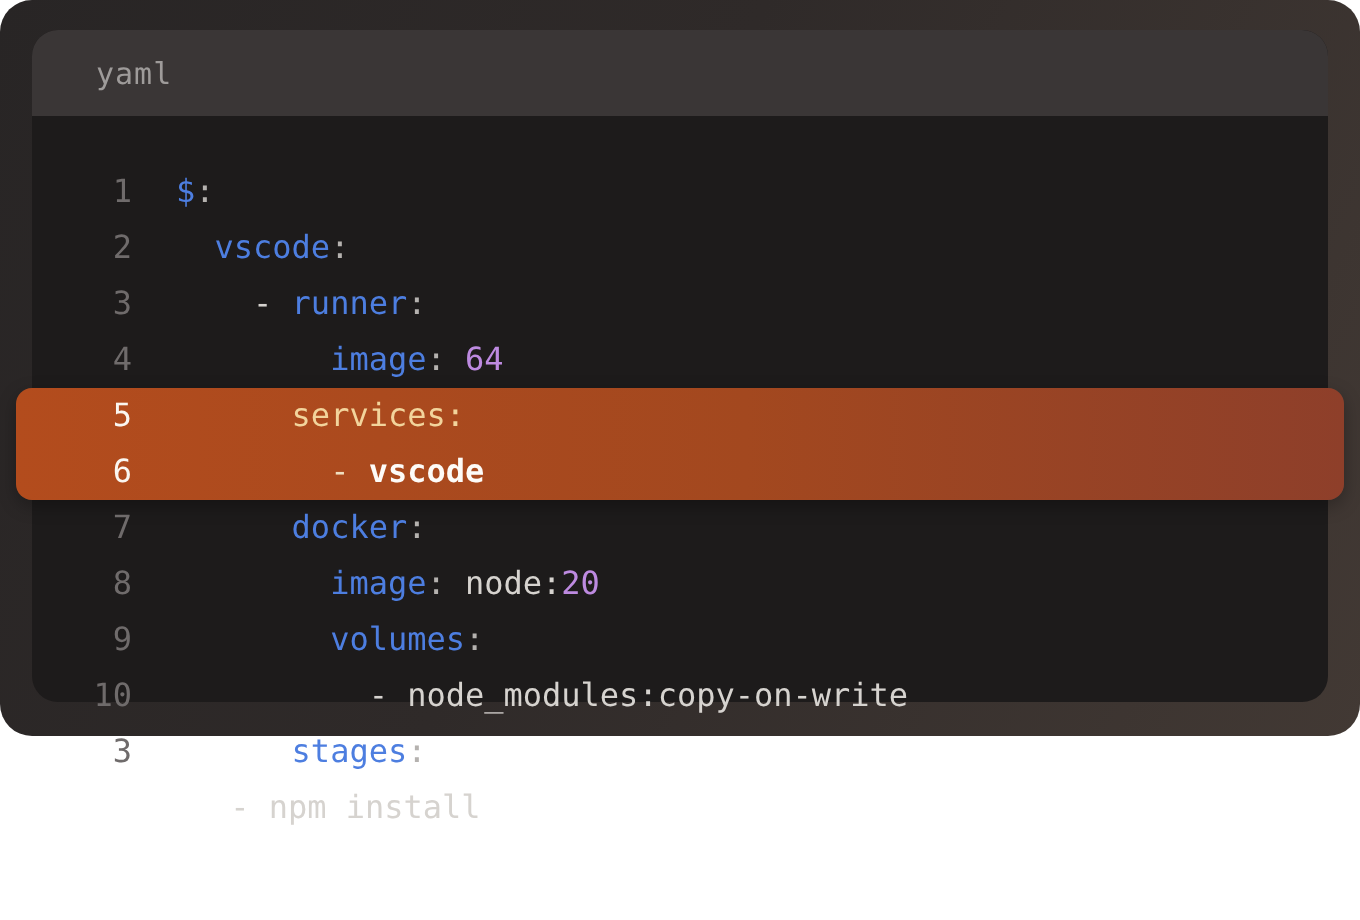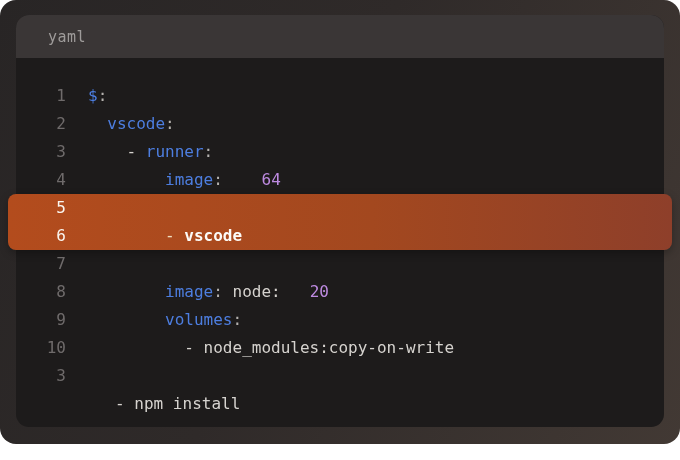--- a/index.html
+++ b/index.html
@@ -7,21 +7,21 @@
     padding: 0;
     background: #ffffff;
     width: 680px;
     height: 460px;
     font-family: "DejaVu Sans Mono", "Liberation Mono", monospace;
   }
 
   .code-card {
     position: relative;
     width: 680px;
-    height: 444px;
+    height: 368px;
     border-radius: 16px;
     background: linear-gradient(115deg,
       var(--card-bg-start) 0%,
       var(--card-bg-mid) 45%,
       var(--card-bg-end) 100%);
     overflow: visible;
   }
 
   .code-window {
     position: absolute;
@@ -89,21 +89,21 @@
     color: var(--line-number-highlight);
   }
 
   .line-code {
     padding-left: 22px;
   }
 
   .tok-key     { color: var(--token-key); }
   .tok-punct   { color: var(--token-punct); }
   .tok-value   { color: var(--token-value); }
-  .tok-num     { color: var(--token-number); margin-left: 29px; }
+  .tok-num     { color: var(--token-number); }
   .tok-hlkey   { color: var(--highlight-key); }
   .tok-hldash  { color: var(--highlight-dash); }
   .tok-hlstrong{ color: var(--highlight-strong); font-weight: bold; }
 </style>
 </head>
 <body>
 
 <div class="code-card">
   <div class="code-window">
     <div class="code-header">
@@ -127,48 +127,51 @@
     <span class="line-code"><span class="tok-value">    - </span><span class="tok-key">runner</span><span class="tok-punct">:</span></span>
   </div>
 
   <div class="code-line">
     <span class="line-num">4</span>
     <span class="line-code"><span class="tok-value">        </span><span class="tok-key">image</span><span class="tok-punct">:</span><span class="tok-value"> </span><span class="tok-num">64</span></span>
   </div>
 
   <div class="code-line hl">
     <span class="line-num">5</span>
+    <span class="line-code"><span class="tok-hlkey">      services:</span></span>
   </div>
 
   <div class="code-line hl">
     <span class="line-num">6</span>
     <span class="line-code"><span class="tok-hldash">        - </span><span class="tok-hlstrong">vscode</span></span>
   </div>
 
   <div class="code-line">
     <span class="line-num">7</span>
+    <span class="line-code"><span class="tok-value">      </span><span class="tok-key">docker</span><span class="tok-punct">:</span></span>
   </div>
 
   <div class="code-line">
     <span class="line-num">8</span>
     <span class="line-code"><span class="tok-value">        </span><span class="tok-key">image</span><span class="tok-punct">:</span><span class="tok-value"> node:</span><span class="tok-num">20</span></span>
   </div>
 
   <div class="code-line">
     <span class="line-num">9</span>
     <span class="line-code"><span class="tok-value">        </span><span class="tok-key">volumes</span><span class="tok-punct">:</span></span>
   </div>
 
   <div class="code-line">
     <span class="line-num">10</span>
     <span class="line-code"><span class="tok-value">          - node_modules:copy-on-write</span></span>
   </div>
 
   <div class="code-line">
     <span class="line-num">3</span>
+    <span class="line-code"><span class="tok-value">      </span><span class="tok-key">stages</span><span class="tok-punct">:</span></span>
   </div>
 
   <div class="code-line">
     <span class="line-code"><span class="tok-value">        - npm install</span></span>
   </div>
 </div>
   </div>
 </div>
 
 </body></html>

